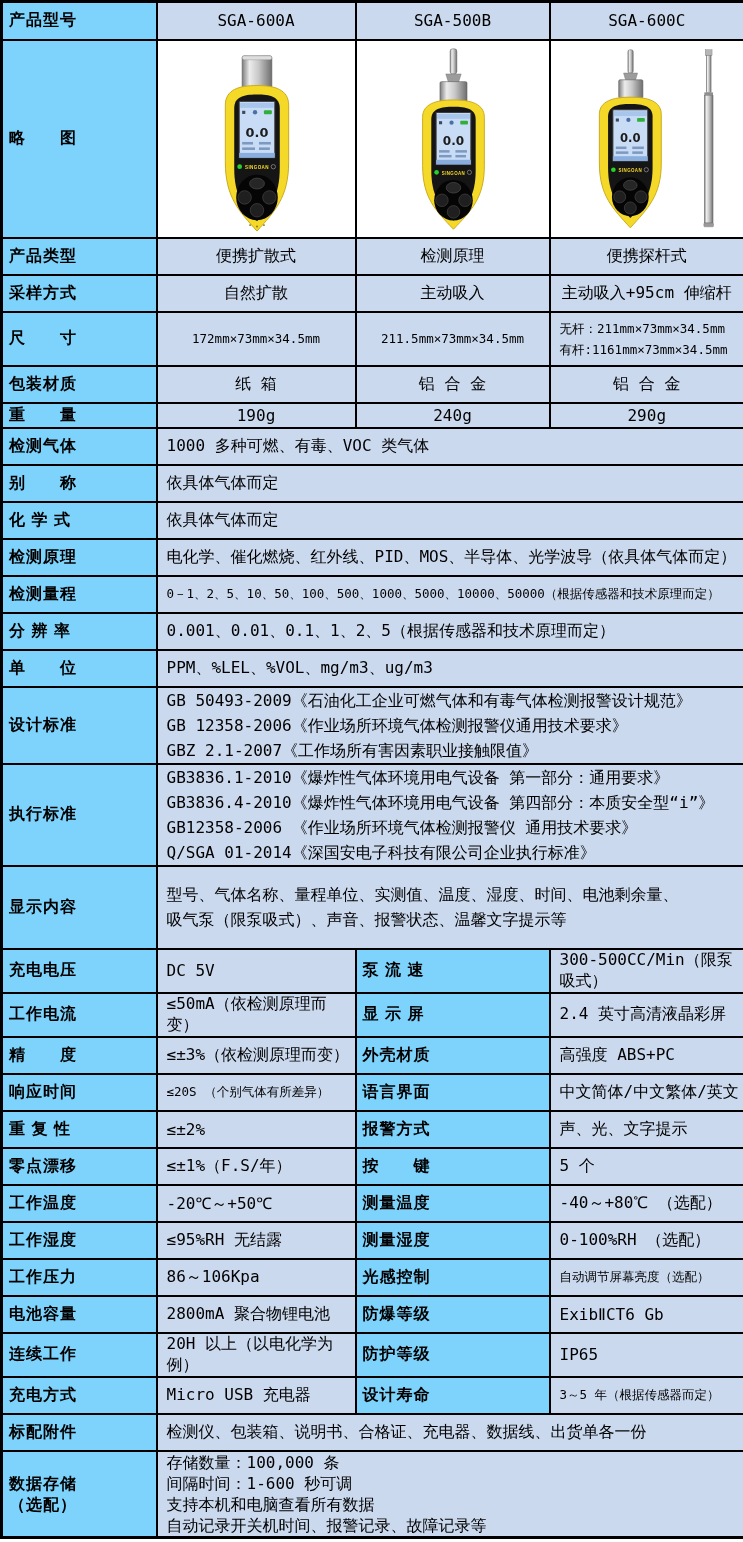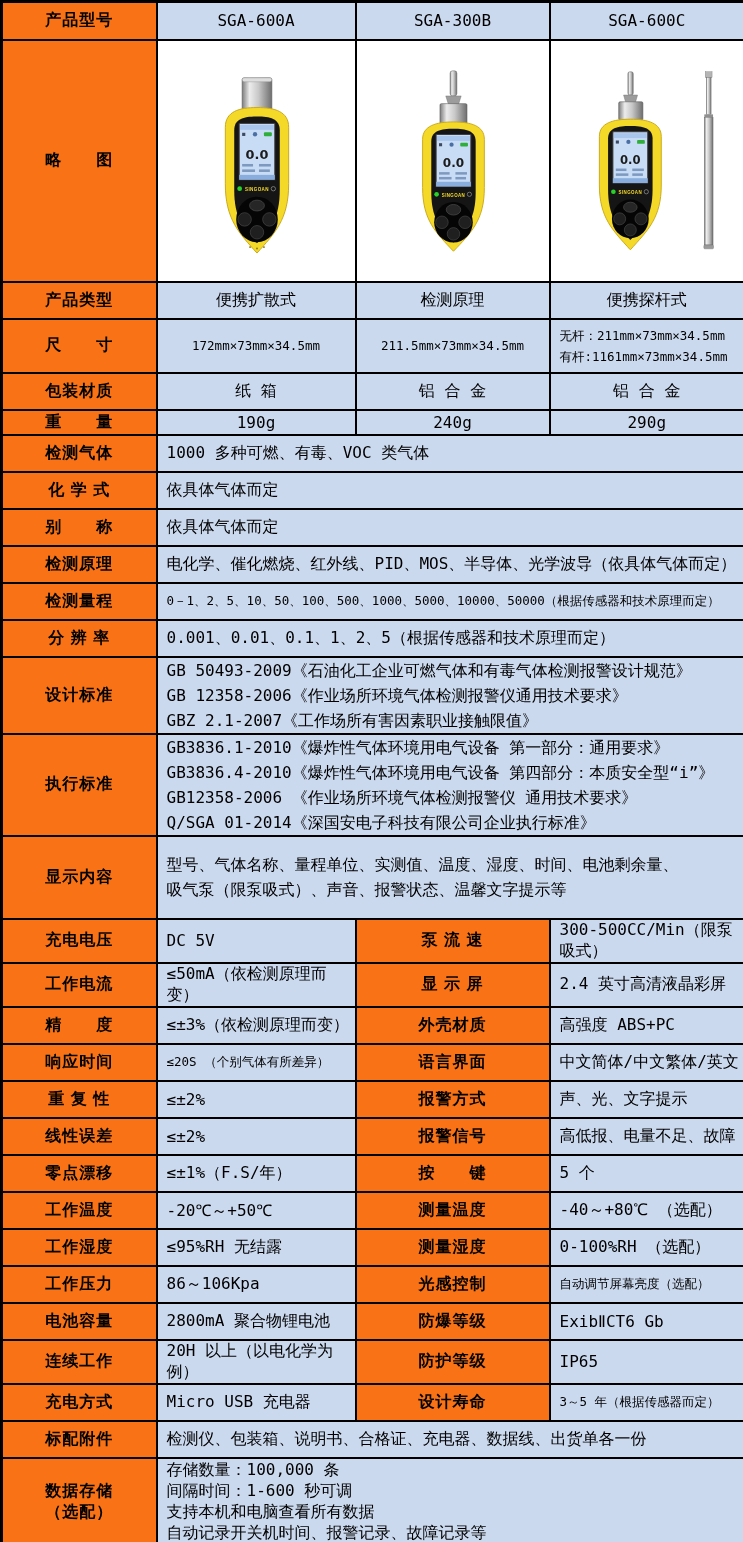--- a/index.html
+++ b/index.html
@@ -1,46 +1,46 @@
 <!DOCTYPE html>
 <html><head>
 <meta charset="utf-8">
 <style>
   html,body{margin:0;padding:0;background:#fff;}
   body{width:743px;font-family:"Liberation Sans",sans-serif;color:#000;}
   table.spec{border-collapse:collapse;table-layout:fixed;width:743px;border:3px solid #000;}
   td{border:2px solid #000;padding:0 6px;vertical-align:middle;overflow:hidden;}
-  td.lbl{background:#f97316;font-weight:bold;text-align:center;font-size:16px;letter-spacing:1px;}
+  td.lbl{background:#7dd3fc;font-weight:bold;font-size:16px;letter-spacing:1px;}
   td.val{background:#cbd9ee;font-size:16px;font-family:"DejaVu Sans Mono","Liberation Sans",sans-serif;}
   td.val.c{text-align:center;}
   td.val.l{text-align:left;padding-left:9px;padding-right:4px;}
   td.val.sm{font-size:12.5px;}
   .pre{white-space:pre-line;line-height:25px;}
   .pre20{white-space:pre-line;line-height:21px;}
   td.img{background:#ffffff;padding:0;}
-  tr.h38{height:38px}tr.h198{height:242px}tr.h37{height:37px}tr.h62{height:54px}tr.h27{height:25px}
+  tr.h38{height:38px}tr.h198{height:198px}tr.h37{height:37px}tr.h62{height:54px}tr.h27{height:25px}
   tr.h75{height:75px}tr.h101{height:101px}tr.h74{height:83px}tr.h80{height:80px}
   svg.dev{display:block;width:100%;height:100%;}
 </style>
 </head>
 <body>
 
 <table class="spec">
 <colgroup>
       <col style="width:155px">
       <col style="width:199px">
       <col style="width:194px">
       <col style="width:195px">
     </colgroup>
 
 <tbody>
       <tr class="h38">
   <td class="lbl">产品型号</td>
   <td class="val c">SGA-600A</td>
-  <td class="val c">SGA-300B</td>
+  <td class="val c">SGA-500B</td>
   <td class="val c">SGA-600C</td>
 </tr>
 
 <tr class="h198">
   <td class="lbl">略　　图</td>
   <td class="img">
     <svg class="dev" viewBox="0 0 199 196">
       <defs>
               <linearGradient id="ga" x1="0" y1="0" x2="1" y2="0">
         <stop offset="0" stop-color="#7d7d7d"></stop>
@@ -155,20 +155,26 @@
     </svg>
   </td>
 </tr>
 
 <tr class="h37">
   <td class="lbl">产品类型</td>
   <td class="val c">便携扩散式</td>
   <td class="val c">检测原理</td>
   <td class="val c">便携探杆式</td>
 </tr>
+<tr class="h37">
+  <td class="lbl">采样方式</td>
+  <td class="val c">自然扩散</td>
+  <td class="val c">主动吸入</td>
+  <td class="val c">主动吸入+95cm 伸缩杆</td>
+</tr>
 <tr class="h62">
   <td class="lbl">尺　　寸</td>
   <td class="val c sm">172mm×73mm×34.5mm</td>
   <td class="val c sm">211.5mm×73mm×34.5mm</td>
   <td class="val l sm pre20">无杆：211mm×73mm×34.5mm
 有杆:1161mm×73mm×34.5mm</td>
 </tr>
 <tr class="h37">
   <td class="lbl">包装材质</td>
   <td class="val c">纸 箱</td>
@@ -180,38 +186,42 @@
   <td class="val c">190g</td>
   <td class="val c">240g</td>
   <td class="val c">290g</td>
 </tr>
 
 <tr class="h37">
   <td class="lbl">检测气体</td>
   <td class="val l" colspan="3">1000 多种可燃、有毒、VOC 类气体</td>
 </tr>
 <tr class="h37">
+  <td class="lbl">别　　称</td>
+  <td class="val l" colspan="3">依具体气体而定</td>
+</tr>
+<tr class="h37">
   <td class="lbl">化 学 式</td>
   <td class="val l" colspan="3">依具体气体而定</td>
 </tr>
 <tr class="h37">
-  <td class="lbl">别　　称</td>
-  <td class="val l" colspan="3">依具体气体而定</td>
-</tr>
-<tr class="h37">
   <td class="lbl">检测原理</td>
   <td class="val l" colspan="3">电化学、催化燃烧、红外线、PID、MOS、半导体、光学波导（依具体气体而定）</td>
 </tr>
 <tr class="h37">
   <td class="lbl">检测量程</td>
   <td class="val l sm" colspan="3">0－1、2、5、10、50、100、500、1000、5000、10000、50000（根据传感器和技术原理而定）</td>
 </tr>
 <tr class="h37">
   <td class="lbl">分 辨 率</td>
   <td class="val l" colspan="3">0.001、0.01、0.1、1、2、5（根据传感器和技术原理而定）</td>
+</tr>
+<tr class="h37">
+  <td class="lbl">单　　位</td>
+  <td class="val l" colspan="3">PPM、%LEL、%VOL、mg/m3、ug/m3</td>
 </tr>
 <tr class="h75">
   <td class="lbl">设计标准</td>
   <td class="val l pre" colspan="3">GB 50493-2009《石油化工企业可燃气体和有毒气体检测报警设计规范》
 GB 12358-2006《作业场所环境气体检测报警仪通用技术要求》
 GBZ 2.1-2007《工作场所有害因素职业接触限值》</td>
 </tr>
 <tr class="h101">
   <td class="lbl">执行标准</td>
   <td class="val l pre" colspan="3">GB3836.1-2010《爆炸性气体环境用电气设备  第一部分：通用要求》
@@ -247,26 +257,20 @@
   <td class="lbl">响应时间</td>
   <td class="val l sm">≤20S （个别气体有所差异）</td>
   <td class="lbl">语言界面</td>
   <td class="val l">中文简体/中文繁体/英文</td>
 </tr>
 <tr class="h37">
   <td class="lbl">重 复 性</td>
   <td class="val l">≤±2%</td>
   <td class="lbl">报警方式</td>
   <td class="val l">声、光、文字提示</td>
-</tr>
-<tr class="h37">
-  <td class="lbl">线性误差</td>
-  <td class="val l">≤±2%</td>
-  <td class="lbl">报警信号</td>
-  <td class="val l">高低报、电量不足、故障</td>
 </tr>
 <tr class="h37">
   <td class="lbl">零点漂移</td>
   <td class="val l">≤±1%（F.S/年）</td>
   <td class="lbl">按　　键</td>
   <td class="val l">5 个</td>
 </tr>
 <tr class="h37">
   <td class="lbl">工作温度</td>
   <td class="val l">-20℃～+50℃</td>

